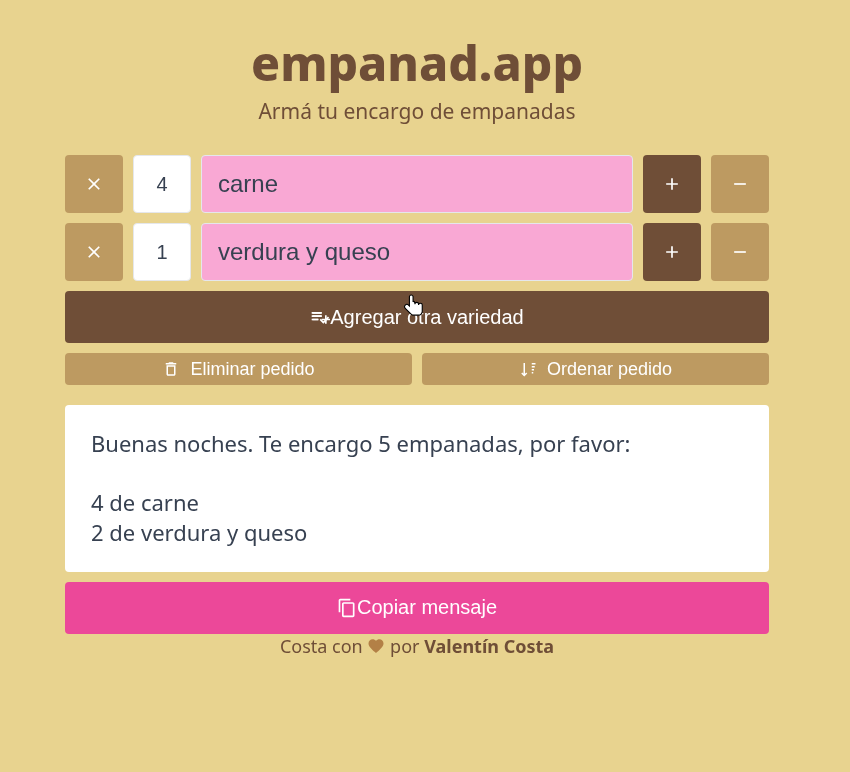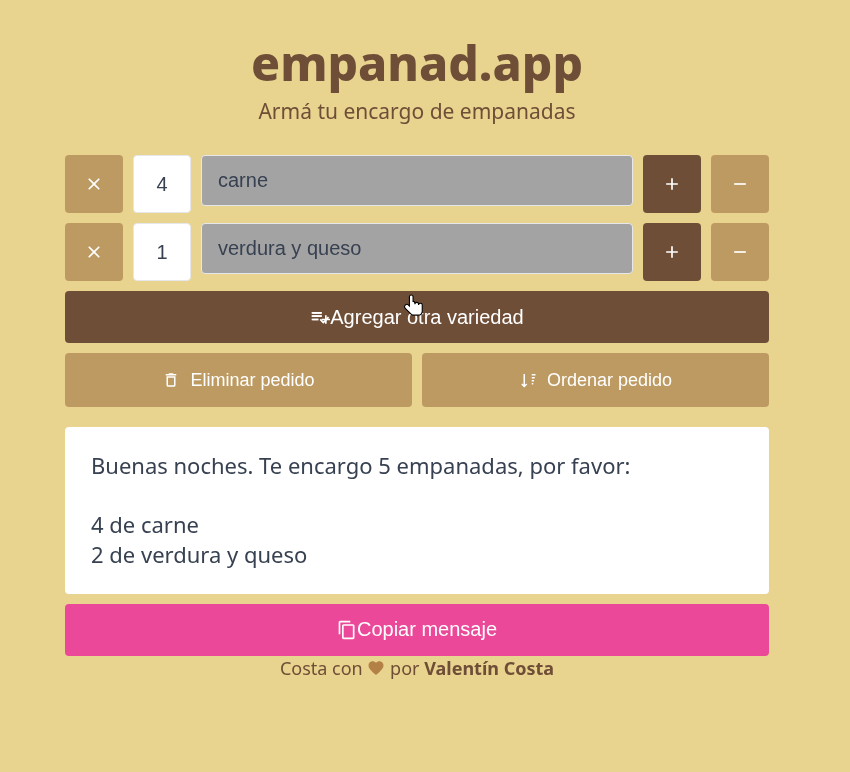--- a/index.html
+++ b/index.html
@@ -56,45 +56,45 @@
     height: 58px;
     border: 1px solid #e5e7eb;
     border-radius: 4px;
     background: #fff;
     text-align: center;
     font-size: 20px;
     color: #374151;
   }
   .variety-input {
     flex: 1;
-    height: 51px;
+    height: 58px;
     border: 1px solid #e5e7eb;
     border-radius: 4px;
-    background: #a3a3a3;
+    background: #f9a8d4;
     padding: 0 16px;
-    font-size: 20px;
+    font-size: 24px;
     color: #374151;
   }
   .btn-full {
     width: 100%;
     height: 52px;
     border: none;
     border-radius: 4px;
     color: #fff;
     font-size: 20px;
     display: flex;
     align-items: center;
     justify-content: center;
     cursor: pointer;
   }
   .btn-add { background: #6f4e37; margin-bottom: 10px; }
   .btn-half-row { display: flex; gap: 10px; margin-bottom: 20px; }
   .btn-half {
     flex: 1;
-    height: 54px;
+    height: 32px;
     border: none;
     border-radius: 4px;
     background: #bd9a61;
     color: #fff;
     font-size: 18px;
     display: flex;
     align-items: center;
     justify-content: center;
     gap: 10px;
     cursor: pointer;

